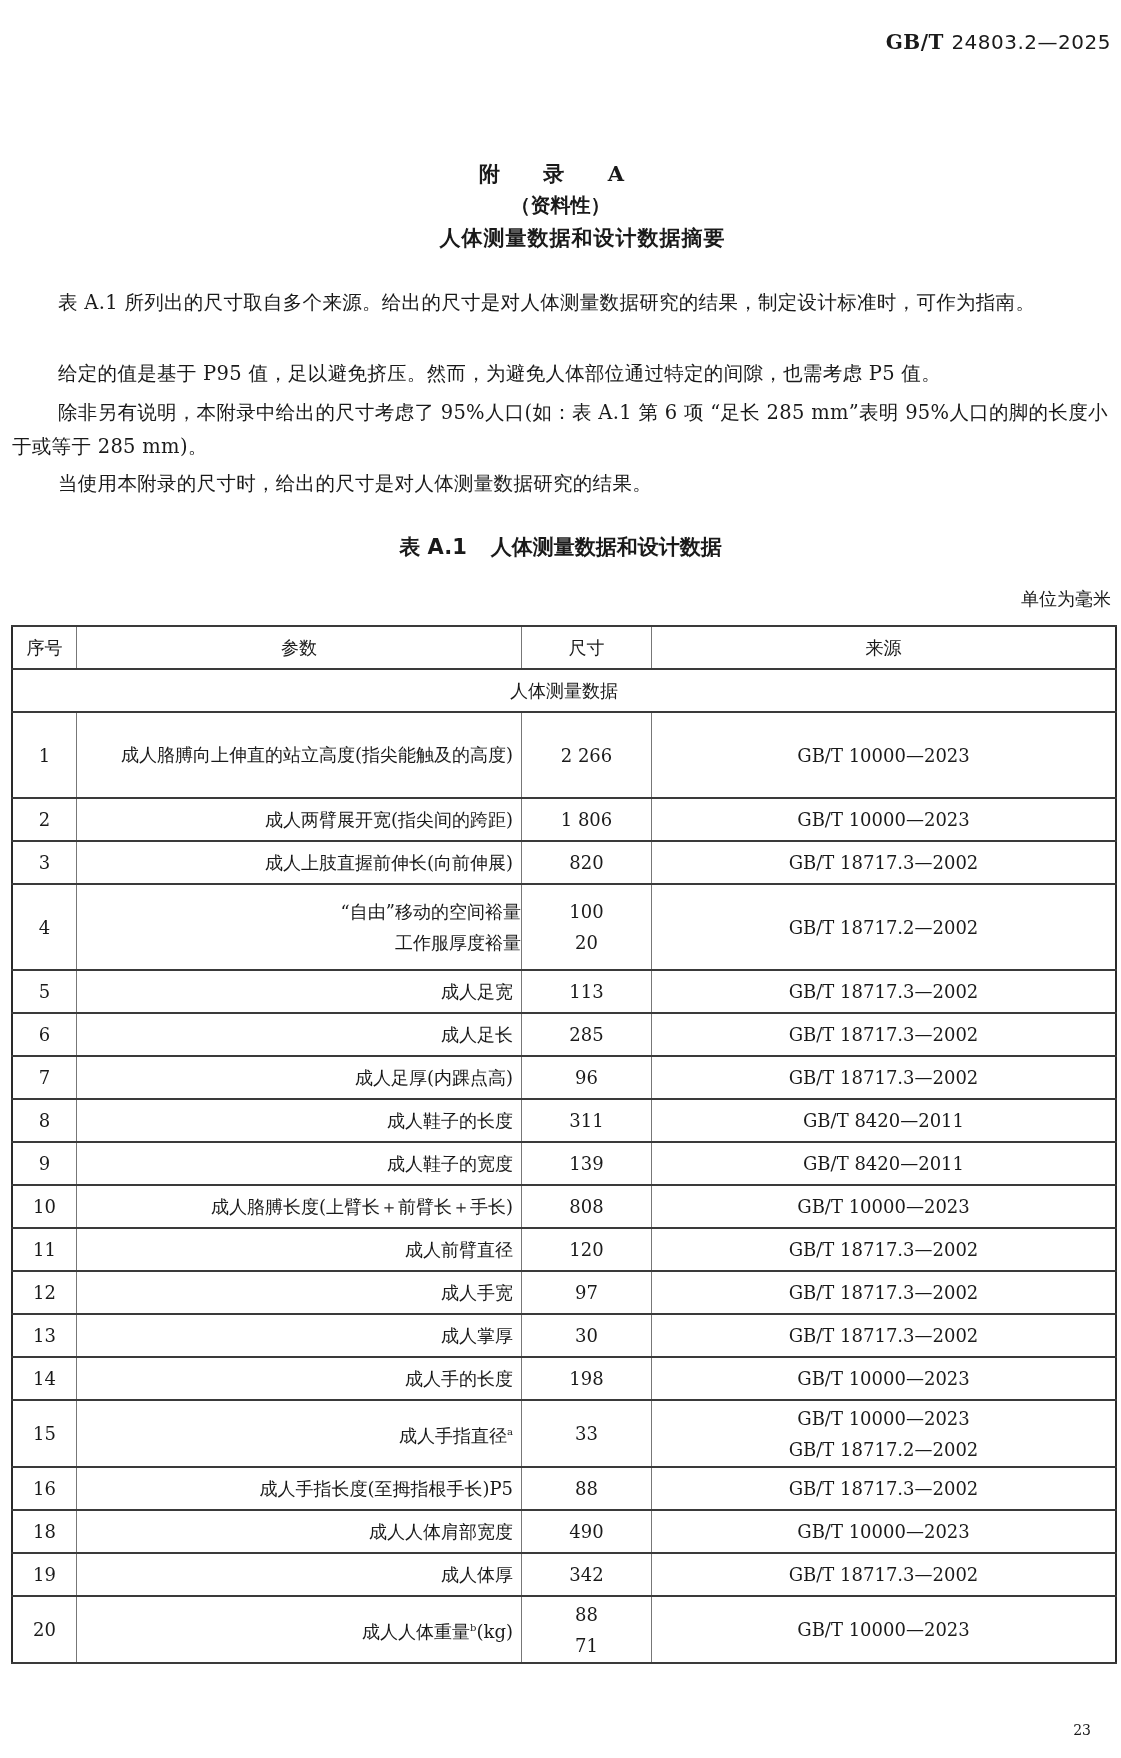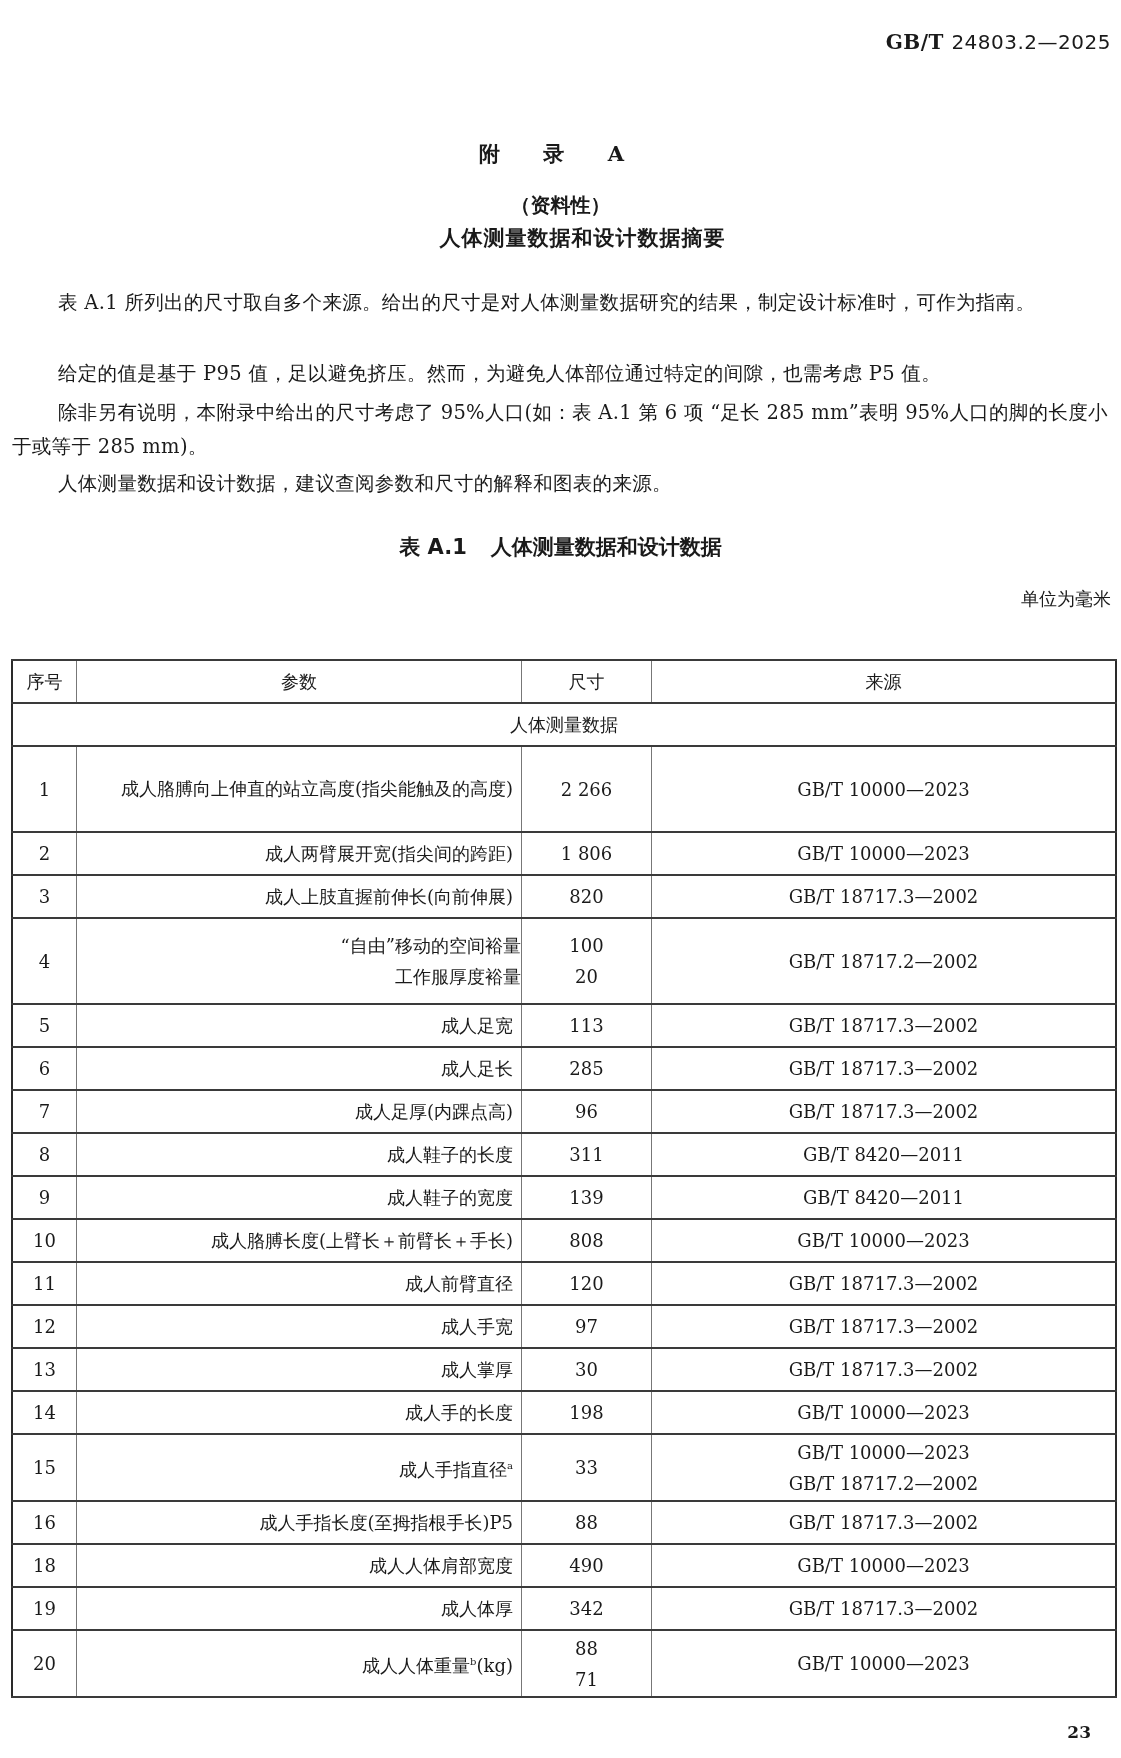--- a/index.html
+++ b/index.html
@@ -9,21 +9,21 @@
     color: #1a1a1a;
   }
   .std-code {
     position: absolute; right: 10px; top: 30px;
     font-size: 20px; font-weight: bold; letter-spacing: 0.5px;
   }
   .std-code .code-num { font-family: "DejaVu Sans", "Liberation Sans", sans-serif; font-weight: normal; }
   .center-line {
     position: absolute; left: 0; width: 1121px; text-align: center;
   }
-  .annex-title { top: 140px; font-size: 21px; font-weight: bold; letter-spacing: 18px; }
+  .annex-title { top: 160px; font-size: 21px; font-weight: bold; letter-spacing: 18px; }
   .annex-nature { top: 192px; font-size: 20px; font-weight: bold; font-family: "DejaVu Sans", "Liberation Sans", sans-serif; }
   .annex-name { top: 224px; font-size: 21px; font-weight: bold; font-family: "DejaVu Sans", "Liberation Sans", sans-serif; letter-spacing: 1px; margin-left: 22px; }
   .para {
     position: absolute; left: 12px; width: 1100px;
     font-size: 19.5px; line-height: 34px;
     text-indent: 46px; letter-spacing: 0.3px;
   }
   .p1 { top: 286px; }
   .p2 { top: 357px; }
   .p3 { top: 396px; }
@@ -34,21 +34,20 @@
   }
   .table-caption .cap-gap { display: inline-block; width: 24px; }
   .unit-note {
     position: absolute; right: 10px; top: 587px; font-size: 18px;
   }
   table.data-table {
     position: absolute; left: 11px; top: 625px;
     width: 1106px; border-collapse: collapse;
     font-size: 18px;
     border: 2.5px solid #2a2a2a;
-    margin-top: 34px;
   }
   table.data-table td, table.data-table th {
     border-left: 1.5px solid #777;
     border-right: 1.5px solid #777;
     border-top: 2px solid #3a3a3a;
     border-bottom: 2px solid #3a3a3a;
     padding: 0; font-weight: normal; vertical-align: middle;
   }
   table.data-table th { height: 41px; text-align: center; }
   .col-no { width: 63px; text-align: center; }
@@ -57,39 +56,39 @@
   .col-src { text-align: center; }
   th.col-param { text-align: center; padding-left: 0 !important; }
   tr.section td { height: 41px; text-align: center; }
   tr.row td { height: 41px; }
   tr.row.tall td { height: 84px; }
   tr.row.mid td { height: 65px; }
   .cell-lines { line-height: 31px; }
   .param-wrap { line-height: 32px; padding-right: 8px; }
   sup.fn { font-size: 10px; vertical-align: 7px; }
   .page-number {
-    position: absolute; right: 30px; top: 1722px; font-size: 17px; font-weight: bold;
+    position: absolute; right: 30px; top: 1722px; font-size: 14px;
   }
 </style>
 </head>
 <body>
 
 <div class="std-code">
   <span>GB/T</span>
   <span class="code-num">24803.2—2025</span>
 </div>
 
 <div class="center-line annex-title">附 录 A</div>
 <div class="center-line annex-nature">（资料性）</div>
 <div class="center-line annex-name">人体测量数据和设计数据摘要</div>
 
 <div class="para p1">表 A.1 所列出的尺寸取自多个来源。给出的尺寸是对人体测量数据研究的结果，制定设计标准时，可作为指南。</div>
 <div class="para p2">给定的值是基于 P95 值，足以避免挤压。然而，为避免人体部位通过特定的间隙，也需考虑 P5 值。</div>
 <div class="para p3">除非另有说明，本附录中给出的尺寸考虑了 95%人口(如：表 A.1 第 6 项 “足长 285 mm”表明 95%人口的脚的长度小于或等于 285 mm)。</div>
-<div class="para p4">人体测量数据和设计数据，建议查阅参数和尺寸的解释和图表的来源。</div>
+<div class="para p4">当使用本附录的尺寸时，给出的尺寸是对人体测量数据研究的结果。</div>
 
 <div class="center-line table-caption">
   <span>表 A.1</span><span class="cap-gap"></span><span>人体测量数据和设计数据</span>
 </div>
 <div class="unit-note">单位为毫米</div>
 
 <table class="data-table">
   <thead>
     <tr>
       <th class="col-no">序号</th>

